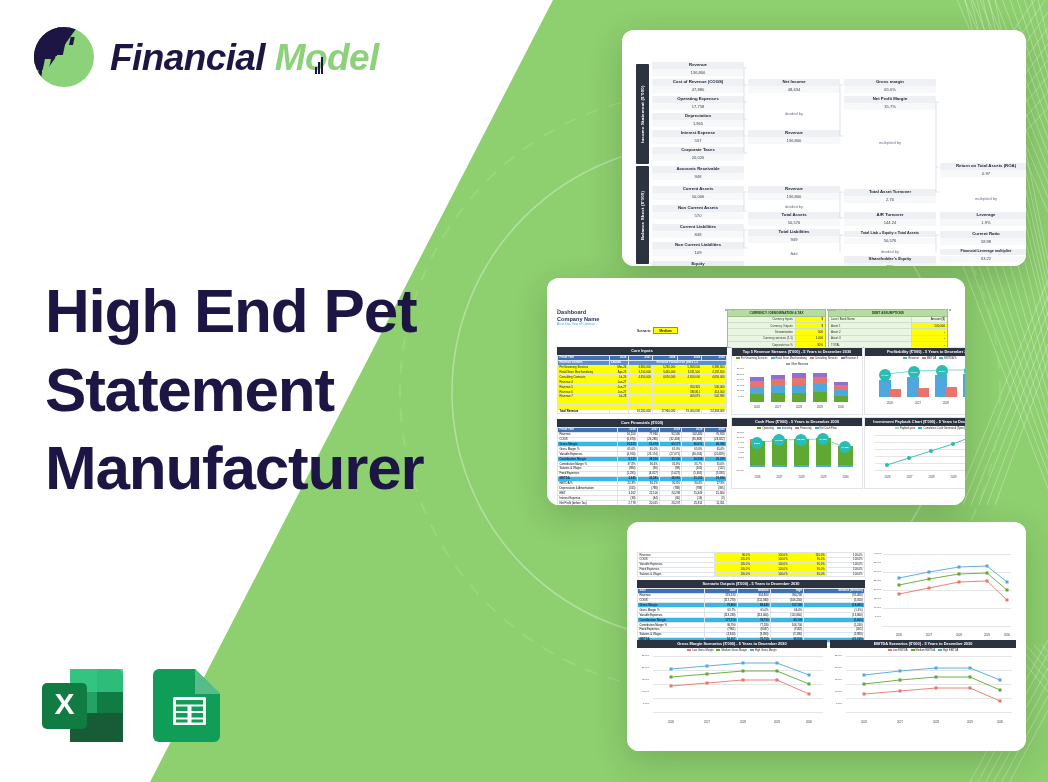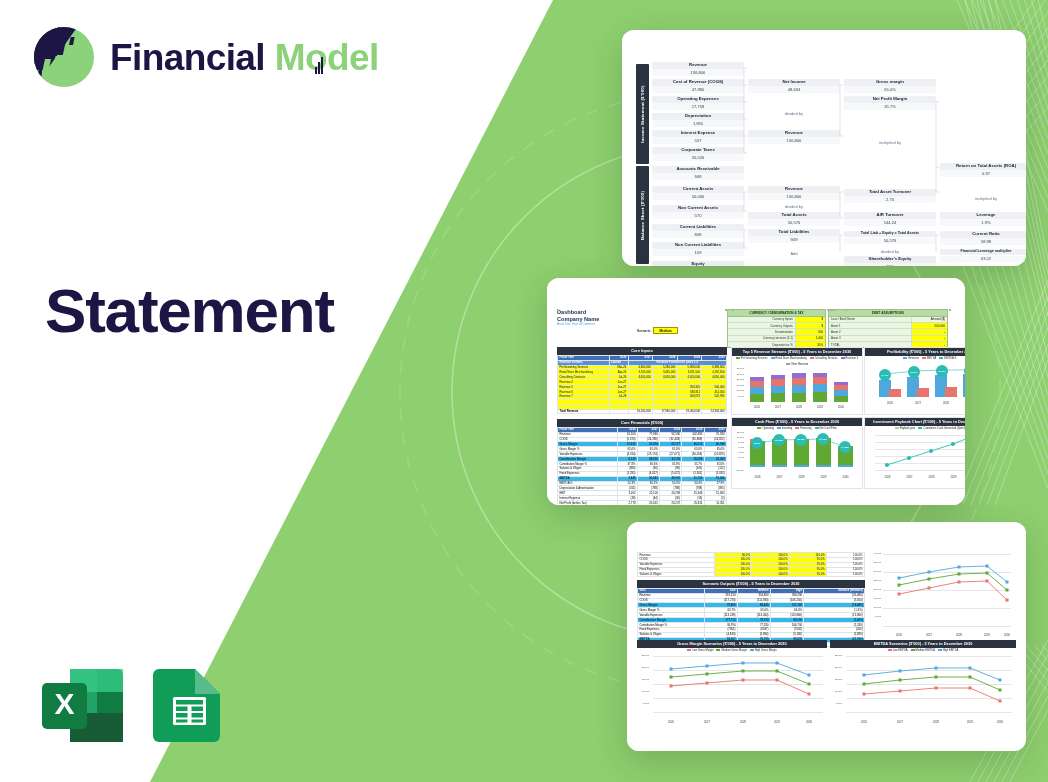--- a/index.html
+++ b/index.html
@@ -13,21 +13,21 @@
 
   
   .green-shape{
     position:absolute;left:0;top:0;width:1048px;height:782px;
     z-index:0;
   }
   
   .arcs{position:absolute;left:0;top:0;width:1048px;height:782px;z-index:1;}
 
   
-  .logo-wrap{position:absolute;left:32px;top:26px;display:flex;align-items:center;gap:14px;z-index:6;}
+  .logo-wrap{position:absolute;left:32px;top:26px;display:flex;align-items:center;gap:14px;z-index:6;font-style:italic;}
   .logo-mark{width:64px;height:62px;}
   .logo-text{font-size:37px;font-weight:700;letter-spacing:-0.6px;line-height:1;white-space:nowrap;}
   .logo-text .t1{color:#1d1544;}
   .logo-text .t2{color:#8cd27a;}
   .logo-text .t3{color:#8cd27a;position:relative;display:inline-block;}
 
   
   .headline{
     position:absolute;left:45px;top:272px;z-index:6;
     color:#1d1544;font-size:62px;font-weight:700;line-height:1.27;
@@ -225,21 +225,23 @@
     <div class="logo-text">
       <span class="t1">Financial</span><span>&nbsp;</span><span class="t2">Mo</span><span class="t3"><svg width="9" height="20" viewBox="0 0 9 20" style="position:absolute;left:-12px;bottom:2px;">
             <rect x="0" y="13" width="2" height="7" fill="#1d1544"></rect>
             <rect x="3" y="8" width="2" height="12" fill="#1d1544"></rect>
             <rect x="6" y="3" width="2" height="17" fill="#1d1544"></rect>
           </svg><span>del</span></span>
     </div>
   </div>
 
   <div class="headline">
+    <span>High End Pet</span>
     <span>Statement</span>
+    <span>Manufacturer</span>
   </div>
 
   <div class="app-icons">
     <svg width="85" height="85" viewBox="0 0 85 85">
       <path d="M30,6 h47 a6,6 0 0 1 6,6 v61 a6,6 0 0 1 -6,6 h-47 Z" fill="#21A366"></path>
       <rect x="30" y="6" width="27" height="23" fill="#33C481"></rect>
       <rect x="57" y="6" width="26" height="23" fill="#33C481" opacity="0.75"></rect>
       <rect x="30" y="29" width="53" height="21" fill="#107C41"></rect>
       <rect x="30" y="50" width="53" height="29" fill="#185C37"></rect>
       <rect x="30" y="29" width="27" height="21" fill="#21A366"></rect>

